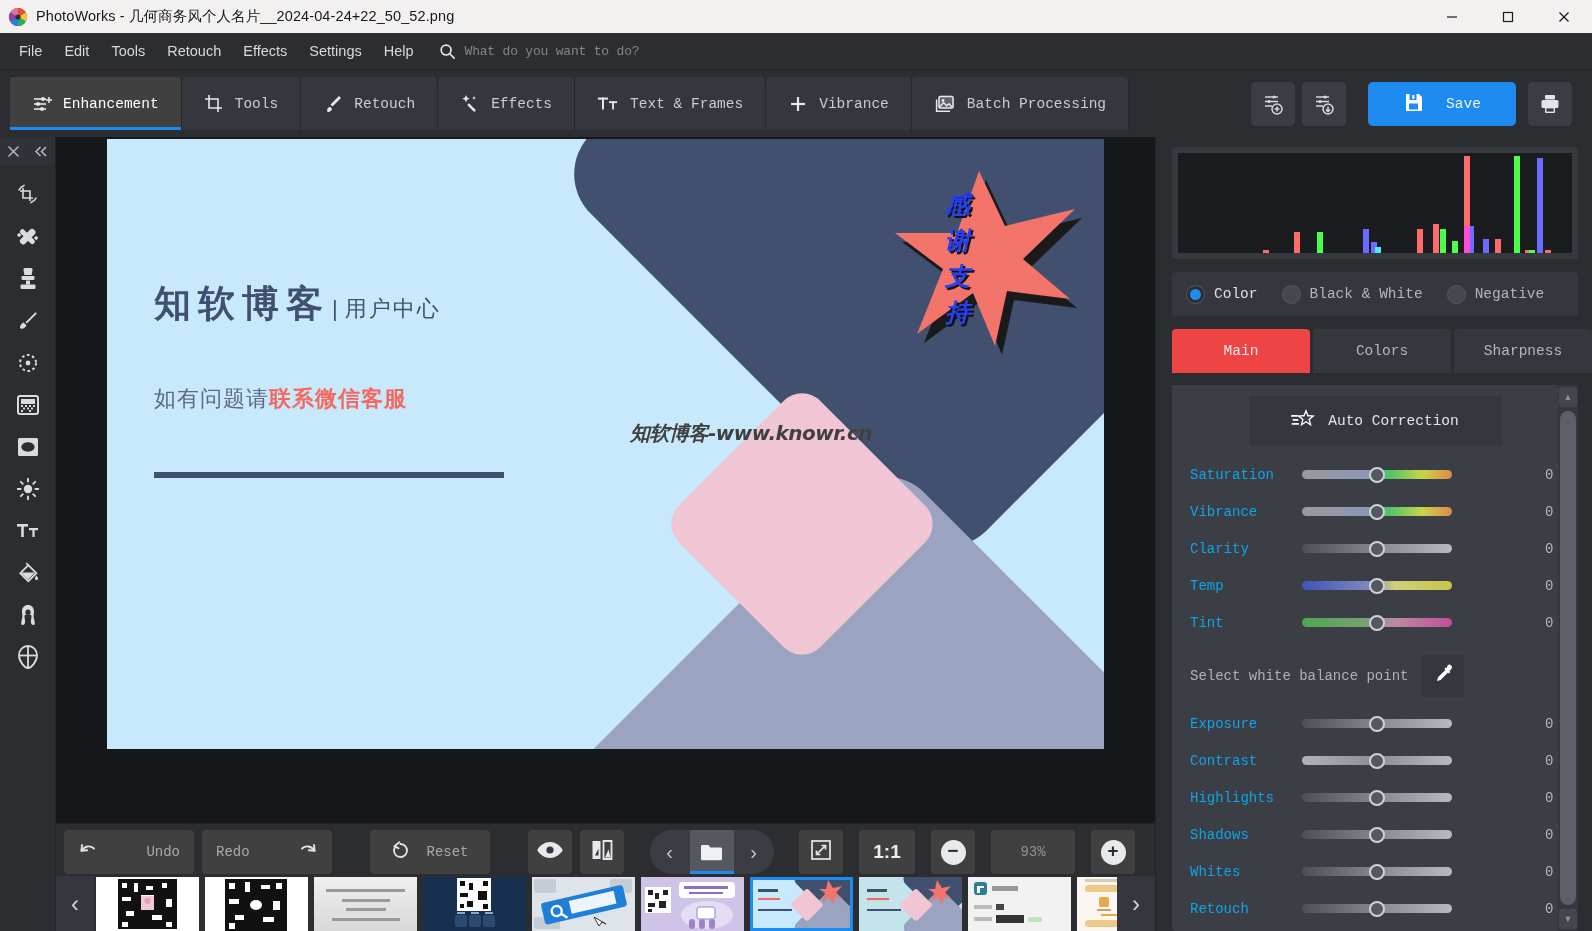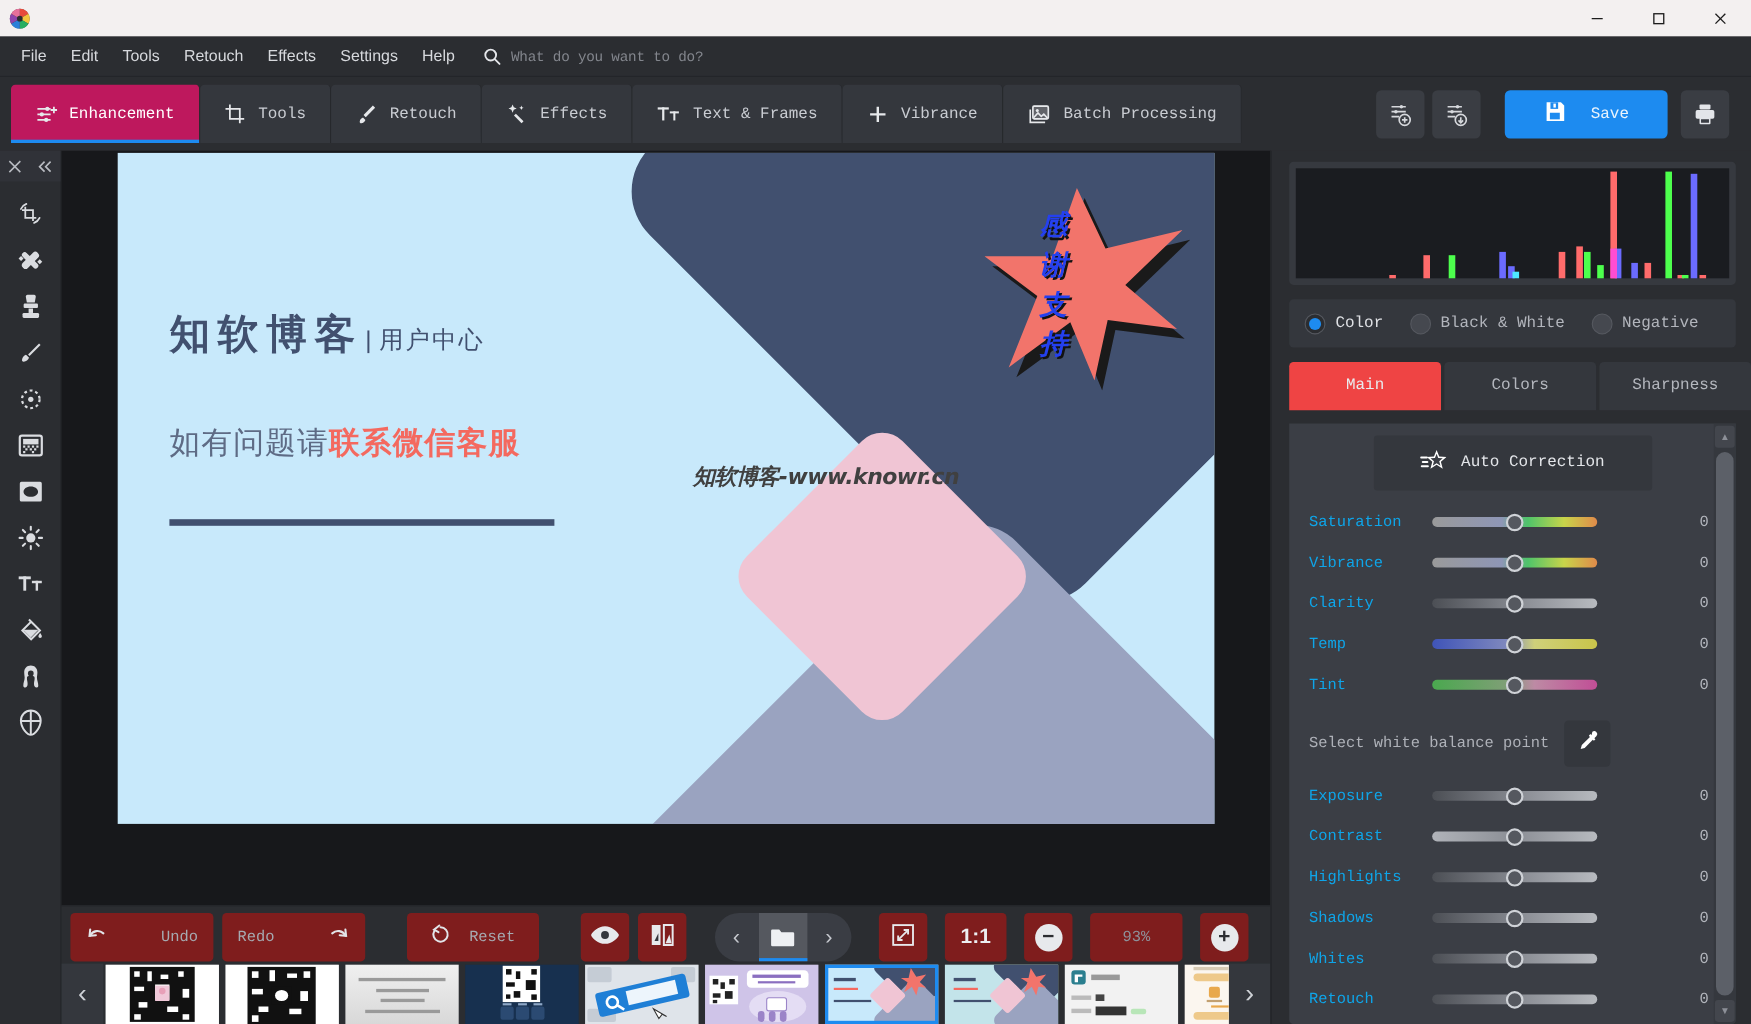--- a/index.html
+++ b/index.html
@@ -47,21 +47,21 @@
     position: relative;
   }
   .tab {
     display: flex; align-items: center; gap: 11px; padding: 0 22px; min-width: 0;
     background: #34373d; color: #c9ccd2; position: relative;
     border-right: 1px solid #26282c; height: 53px;
     font-family: "Liberation Mono", monospace; font-size: 14.5px;
     border-radius: 4px 4px 0 0;
   }
   .tab:first-child { border-radius: 4px 4px 0 0; }
-  .tab.active { background: #be185d; color: #ffffff; }
+  .tab.active { background: #404040; color: #ffffff; }
   .tab.active::after {
     content: ""; position: absolute; left: 0; right: 0; bottom: 0; height: 3px; background: #1d8bf0;
   }
   .tab .ticon { display: flex; align-items: center; color: #e6e8eb; }
   .tab-spacer { flex: 1; }
   .tool-sq {
     width: 44px; height: 44px; margin: 5px 0 0 7px; background: #3a3d43; border-radius: 5px;
     display: flex; align-items: center; justify-content: center; color: #d6d8dc;
   }
   .save-btn {
@@ -128,40 +128,40 @@
   }
   .hd-title .big {
     font-size: 37px; font-weight: 700; color: #41506f; letter-spacing: 7px;
     font-family: "DejaVu Sans", sans-serif;
   }
   .hd-title .sep { font-size: 22px; color: #41506f; margin: 0 7px 0 2px; }
   .hd-title .sub {
     font-size: 22px; color: #41506f; letter-spacing: 2px; font-family: "DejaVu Sans", sans-serif;
   }
   .hd-sub {
-    position: absolute; left: 47px; top: 245px; font-size: 28px; color: #5e6b85;
+    position: absolute; left: 47px; top: 245px; font-size: 22px; color: #5e6b85;
     letter-spacing: 1px; font-family: "DejaVu Sans", sans-serif;
   }
   .hd-sub b { color: #f4695f; font-weight: 700; }
   .hd-rule {
     position: absolute; left: 47px; top: 333px; width: 350px; height: 6px; background: #41506f;
   }
   .watermark {
     position: absolute; left: 523px; top: 281px; font-size: 20px; font-weight: 700; color: #404040;
     font-family: "DejaVu Sans", sans-serif; white-space: nowrap; letter-spacing: -.5px; font-style: italic;
   }
 
   
   .bottombar {
     position: absolute; left: 56px; right: 437px; bottom: 0; height: 108px; background: #2b2d31;
     border-top: 1px solid #232529;
   }
   .ctrlrow { display: flex; align-items: center; height: 52px; padding: 4px 8px 0 8px; gap: 8px; }
   .ctrl {
-    height: 44px; background: #7f1d1d; border-radius: 4px; display: flex; align-items: center;
+    height: 44px; background: #404040; border-radius: 4px; display: flex; align-items: center;
     justify-content: center; color: #a6a9b0; font-family: "Liberation Mono", monospace; font-size: 14px;
   }
   .ctrl.wide { width: 130px; gap: 26px; padding: 0 14px; justify-content: space-between; }
   .ctrl.reset { width: 120px; gap: 16px; }
   .ctrl.icon { width: 44px; }
   .nav-pill {
     display: flex; align-items: center; background: #3a3d44; border-radius: 22px; height: 44px;
     overflow: hidden;
   }
   .nav-pill .arw {
@@ -281,20 +281,21 @@
         <circle cx="10" cy="10" r="9" fill="#333"></circle>
         <path d="M10 1a9 9 0 0 1 7.8 4.5L10 10z" fill="#e84b3c"></path>
         <path d="M17.8 5.5A9 9 0 0 1 17.8 14.5L10 10z" fill="#f2c53d"></path>
         <path d="M17.8 14.5A9 9 0 0 1 10 19L10 10z" fill="#27ae60"></path>
         <path d="M10 19a9 9 0 0 1-7.8-4.5L10 10z" fill="#2980d9"></path>
         <path d="M2.2 14.5a9 9 0 0 1 0-9L10 10z" fill="#8e44ad"></path>
         <path d="M2.2 5.5A9 9 0 0 1 10 1L10 10z" fill="#e6709a"></path>
         <circle cx="10" cy="10" r="2.6" fill="#2b2d31"></circle>
       </svg>
     </div>
+    <div class="title-text">PhotoWorks - 几何商务风个人名片__2024-04-24+22_50_52.png</div>
     <div class="win-controls">
       <div class="win-btn">
         <svg width="12" height="12" viewBox="0 0 12 12">
             <line x1="1" y1="6" x2="11" y2="6" stroke="currentColor" stroke-width="1.2"></line>
           </svg>
       </div>
       <div class="win-btn">
         <svg width="12" height="12" viewBox="0 0 12 12">
             <rect x="1.5" y="1.5" width="9" height="9" fill="none" stroke="currentColor" stroke-width="1.2"></rect>
           </svg>

